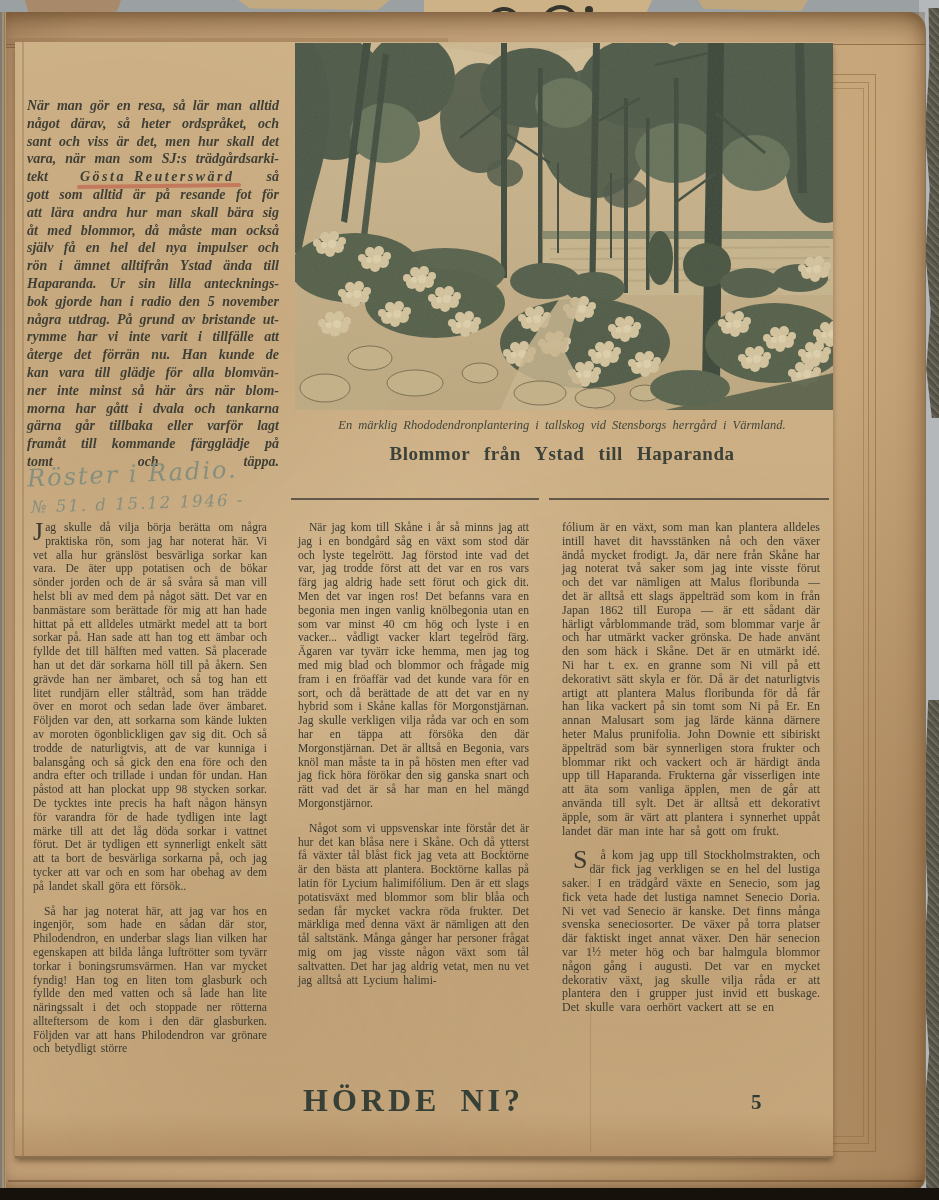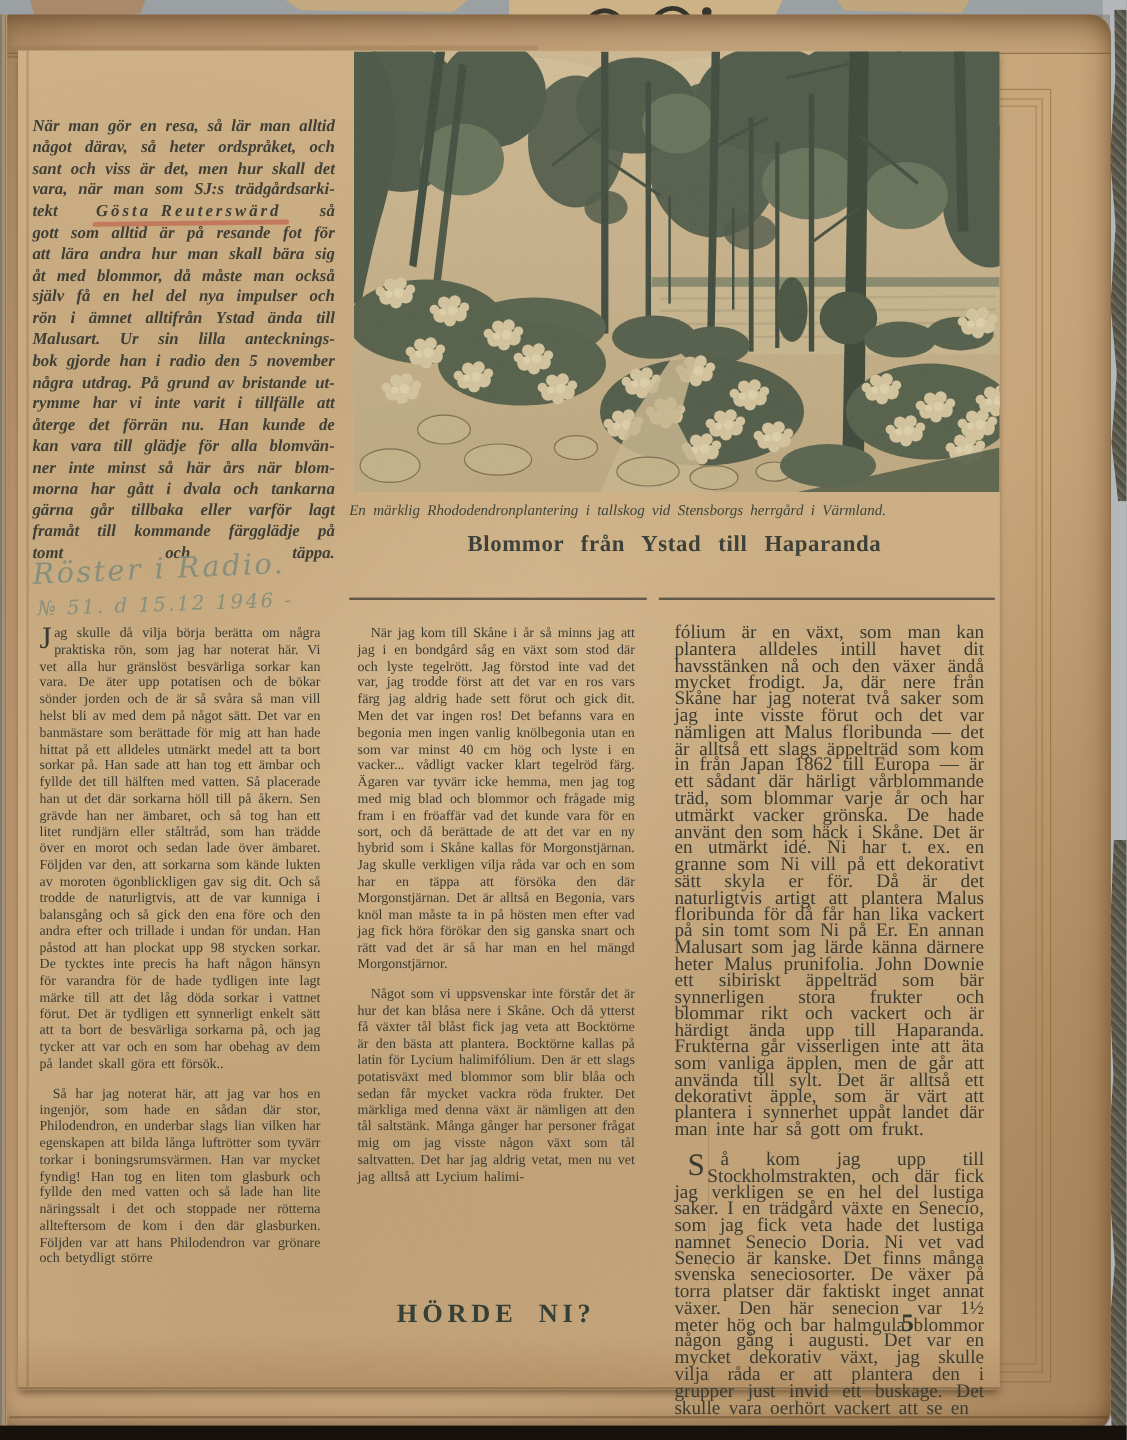--- a/index.html
+++ b/index.html
@@ -77,38 +77,38 @@
       background:rgba(190,80,62,.55);border-radius:2px;transform:rotate(-.7deg);}
   #intro-last-line{text-align:left;}
 
   
   .handw{font-family:"DejaVu Serif", serif;font-style:italic;color:#868f7d;}
   #handw-1{left:12px;top:418px;font-size:24px;letter-spacing:2px;transform:rotate(-2.5deg);}
   #handw-2{left:16px;top:452px;font-size:16.5px;letter-spacing:2px;transform:rotate(-2deg);}
 
   
   #photo{left:280px;top:1px;width:538px;height:367px;}
-  #caption{left:276px;top:376px;width:542px;font-style:italic;
+  #caption{left:276px;top:376px;width:542px;text-align:center;font-style:italic;
       font-size:12.5px;color:#3e4439;word-spacing:3px;}
   #headline{left:276px;top:401px;width:542px;text-align:center;
       font-size:19px;font-weight:bold;color:#3c4239;word-spacing:9px;letter-spacing:.5px;}
   .colrule{position:absolute;top:456px;height:2px;background:#46423a;opacity:.8;}
   #rule-2{left:276px;width:248px;}
   #rule-3{left:534px;width:280px;}
 
   
   .bodycol{position:absolute;top:468px;color:#3a3a31;font-size:11.6px;
       line-height:13.8px;word-spacing:2px;}
   #col-1{left:7px;width:256px;}
   #col-2{left:272px;width:253px;}
-  #col-3{left:536px;width:280px;font-size:16px;word-spacing:3px;}
+  #col-3{left:536px;width:280px;font-size:12px;word-spacing:3px;}
   .para{margin:11px;text-align:justify;text-indent:11px;}
   .para.noindent{text-indent:0;}
   .para.drop::first-letter{float:left;font-size:26px;line-height:21px;padding-right:2px;}
-  #horde{left:272px;top:1040px;width:253px;text-align:center;font-size:22px;
+  #horde{left:272px;top:1040px;width:253px;text-align:center;font-size:32px;
       font-weight:bold;color:#374036;letter-spacing:4px;word-spacing:8px;}
 </style>
 </head>
 <body>
 
 <div id="stage">
 
   <div class="scrap" id="scrap-a"></div>
   <div class="scrap" id="scrap-b"></div>
   <div class="scrap" id="scrap-c">
@@ -146,21 +146,21 @@
           <span>tekt</span>
           <span class="gname">Gösta Reuterswärd</span>
           <span>så</span>
         </div>
         <div>
             <div class="intro-line">gott som alltid är på resande fot för</div>
             <div class="intro-line">att lära andra hur man skall bära sig</div>
             <div class="intro-line">åt med blommor, då måste man också</div>
             <div class="intro-line">själv få en hel del nya impulser och</div>
             <div class="intro-line">rön i ämnet alltifrån Ystad ända till</div>
-            <div class="intro-line">Malusart. Ur sin lilla antecknings-</div>
+            <div class="intro-line">Haparanda. Ur sin lilla antecknings-</div>
             <div class="intro-line">bok gjorde han i radio den 5 november</div>
             <div class="intro-line">några utdrag. På grund av bristande ut-</div>
             <div class="intro-line">rymme har vi inte varit i tillfälle att</div>
             <div class="intro-line">återge det förrän nu. Han kunde de</div>
             <div class="intro-line">kan vara till glädje för alla blomvän-</div>
             <div class="intro-line">ner inte minst så här års när blom-</div>
             <div class="intro-line">morna har gått i dvala och tankarna</div>
             <div class="intro-line">gärna går tillbaka eller varför lagt</div>
             <div class="intro-line">framåt till kommande färgglädje på</div>
           </div>

